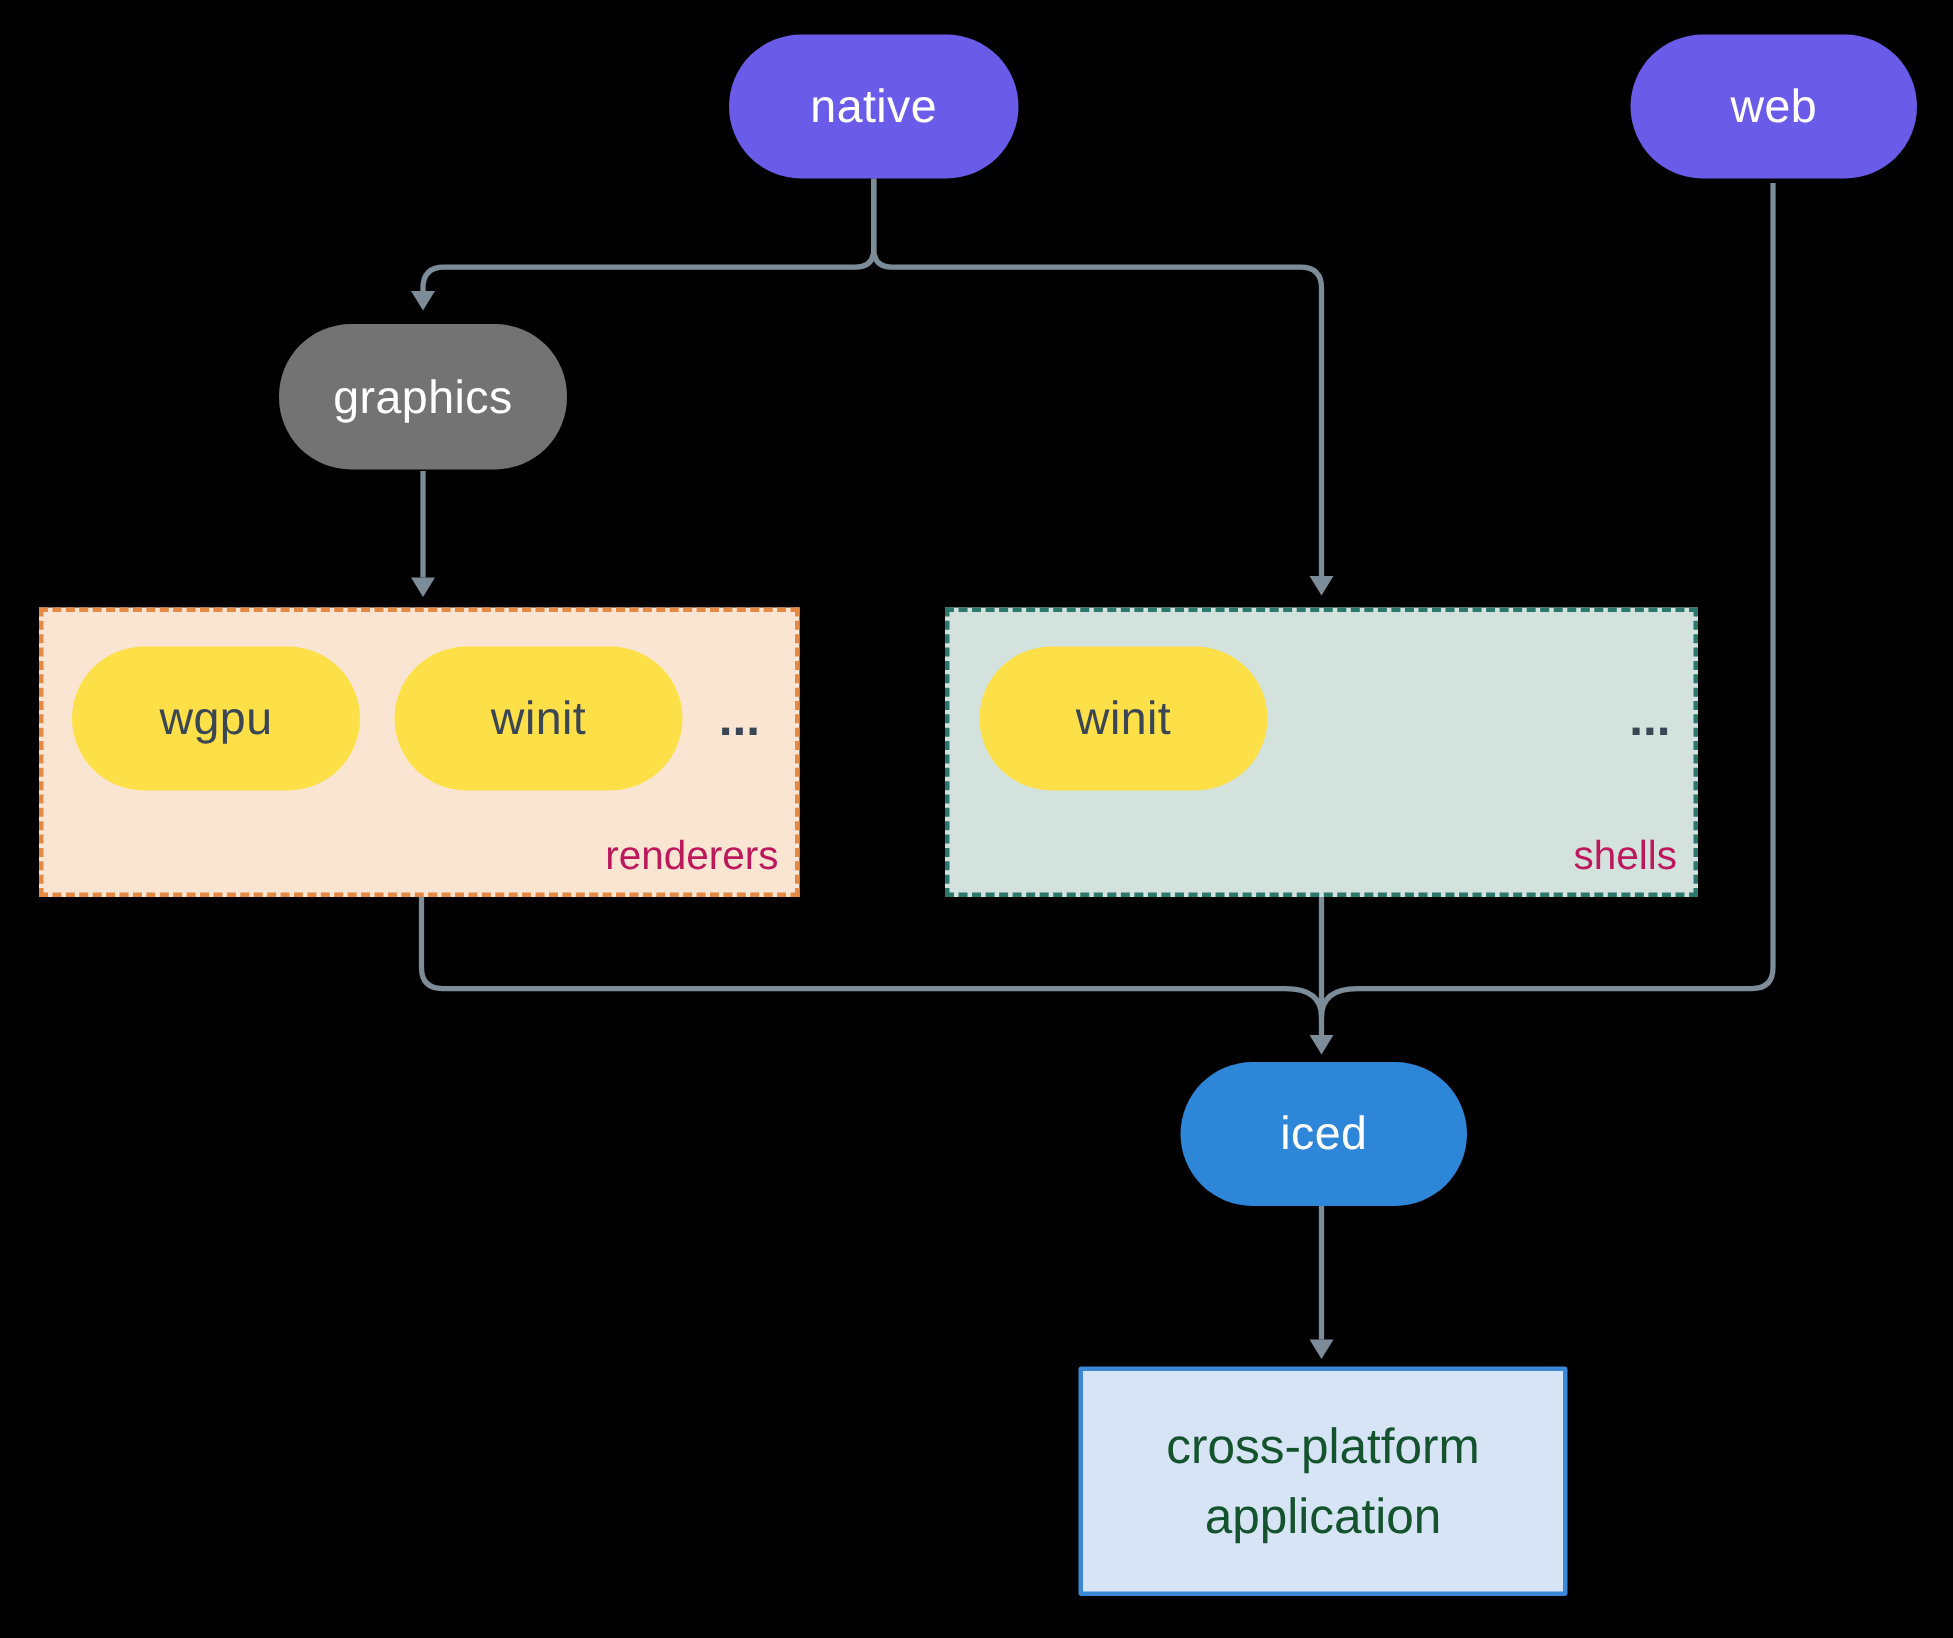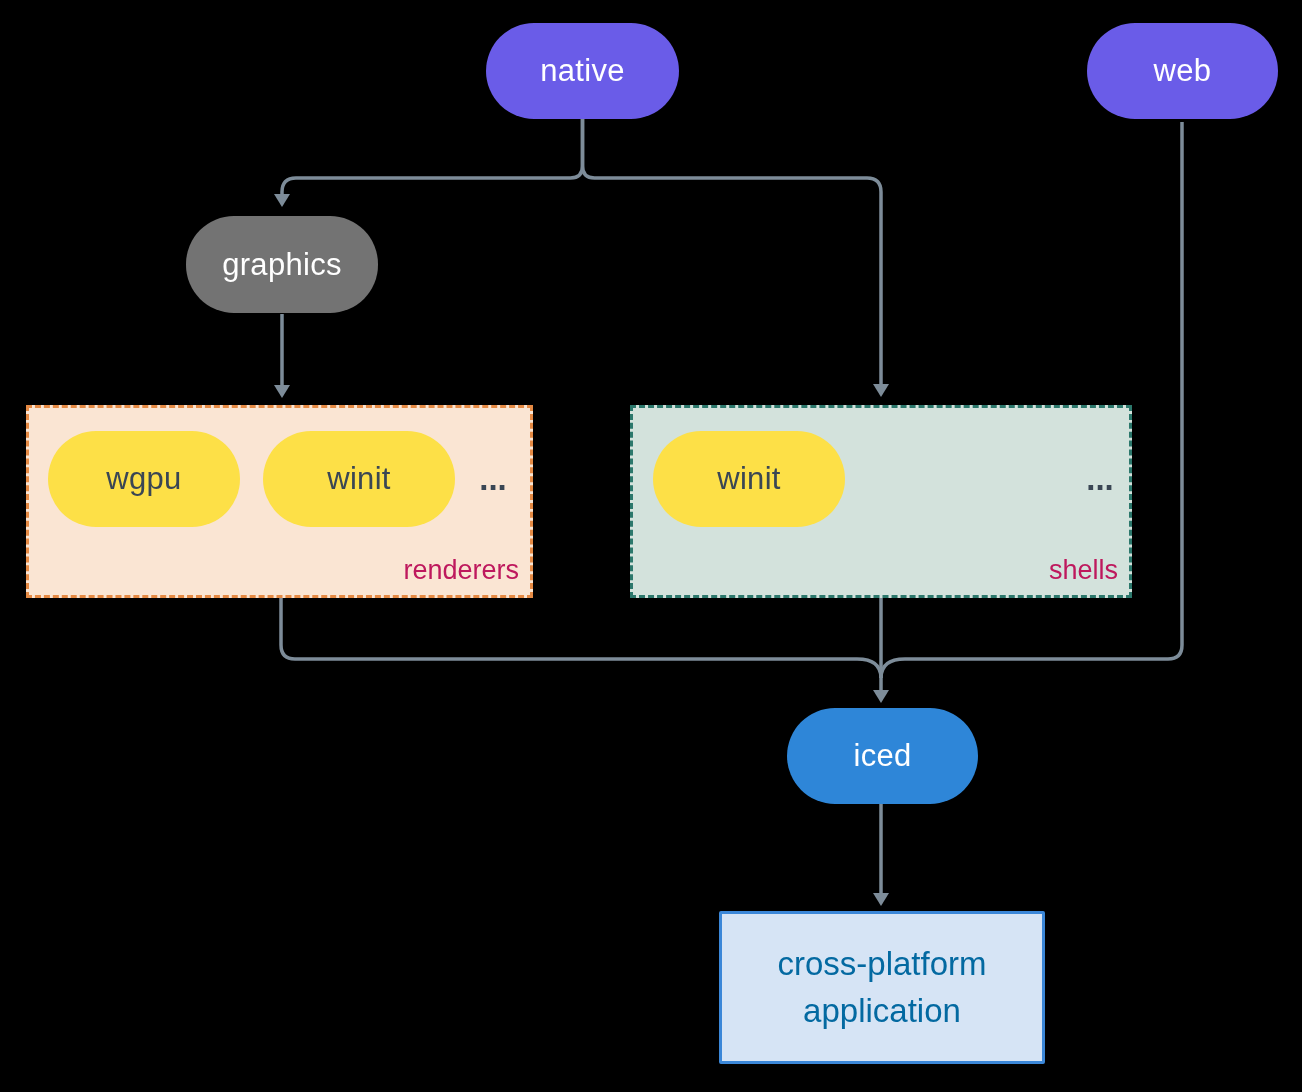--- a/index.html
+++ b/index.html
@@ -106,21 +106,21 @@
     width: 326px;
     height: 153px;
     box-sizing: border-box;
     background: #D6E4F5;
     border: 3px solid #3B87D8;
     border-radius: 2px;
     display: flex;
     flex-direction: column;
     align-items: center;
     justify-content: center;
-    color: #0369a1;
+    color: #14532d;
     font-size: 33px;
     line-height: 1.42;
     text-align: center;
   }
 </style>
 </head>
 <body>
 
 <div class="canvas">
 

